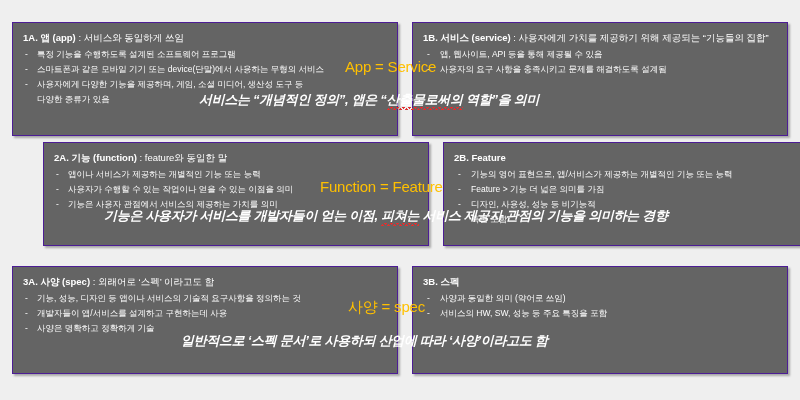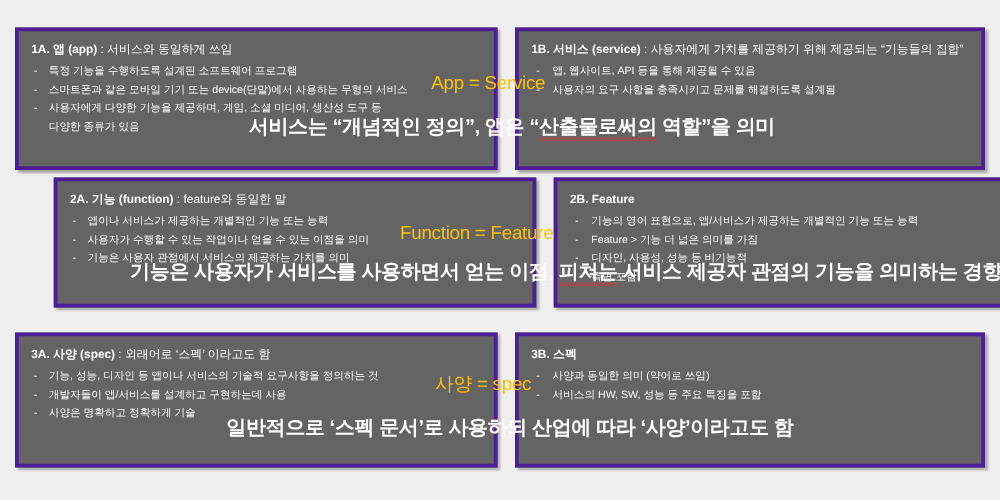--- a/index.html
+++ b/index.html
@@ -39,21 +39,21 @@
   .row-1 { top: 0px;   height: 114px; }
   .row-2 { top: 120px; height: 104px; margin-left: 31px; }
   .row-3 { top: 244px; height: 108px; border-radius: 32px; }
 
   .cell {
     position: absolute;
     top: 0;
     height: 100%;
     box-sizing: border-box;
     background: #646464;
-    border: 3px solid #4c1d95;
+    border: 1px solid #4c1d95;
     box-shadow: 2px 2px 2px rgba(0,0,0,0.30);
     padding: 8px 10px 6px 10px;
     overflow: hidden;
   }
   .cell-left  { left: 0px;   width: 386px; }
   .cell-right { left: 400px; width: 376px; }
 
   .cell-title {
     color: #ffffff;
     font-size: 9.5px;
@@ -106,23 +106,24 @@
     color: #FFC000;
     font-weight: normal;
     font-size: 15px;
     white-space: nowrap;
     letter-spacing: -0.2px;
   }
   .ov-sentence {
     position: absolute;
     color: #ffffff;
     font-weight: bold;
-    font-size: 16px;
+    font-size: 13px;
     white-space: nowrap;
     letter-spacing: -0.3px;
+    font-style: italic;
   }
   .sq {
     position: relative;
     display: inline-block;
   }
   .sq::after {
     content: "";
     position: absolute;
     left: 0;
     right: 0;
@@ -212,20 +213,20 @@
 
   <div class="overlay">
     <div class="ov-key" id="ov-key-1">App = Service</div>
     <div class="ov-key" id="ov-key-2">Function = Feature</div>
     <div class="ov-key" id="ov-key-3">사양 = spec</div>
 
     <div class="ov-sentence" id="ov-sen-1">
       <span>서비스는 “개념적인 정의”, 앱은 “</span><span class="sq">산출물로써의</span><span> 역할”을 의미</span>
     </div>
     <div class="ov-sentence" id="ov-sen-2">
-      <span>기능은 사용자가 서비스를 사용하면서 얻는 이점, </span><span class="sq">피쳐는</span><span> 서비스 제공자 관점의 기능을 의미하는 경향</span>
+      <span>기능은 사용자가 서비스를 개발자들이 얻는 이점, </span><span class="sq">피쳐는</span><span> 서비스 제공자 관점의 기능을 의미하는 경향</span>
     </div>
     <div class="ov-sentence" id="ov-sen-3">
       <span>일반적으로 ‘스펙 문서’로 사용하되 산업에 따라 ‘사양’이라고도 함</span>
     </div>
   </div>
 
 </div>
 
 </body></html>

